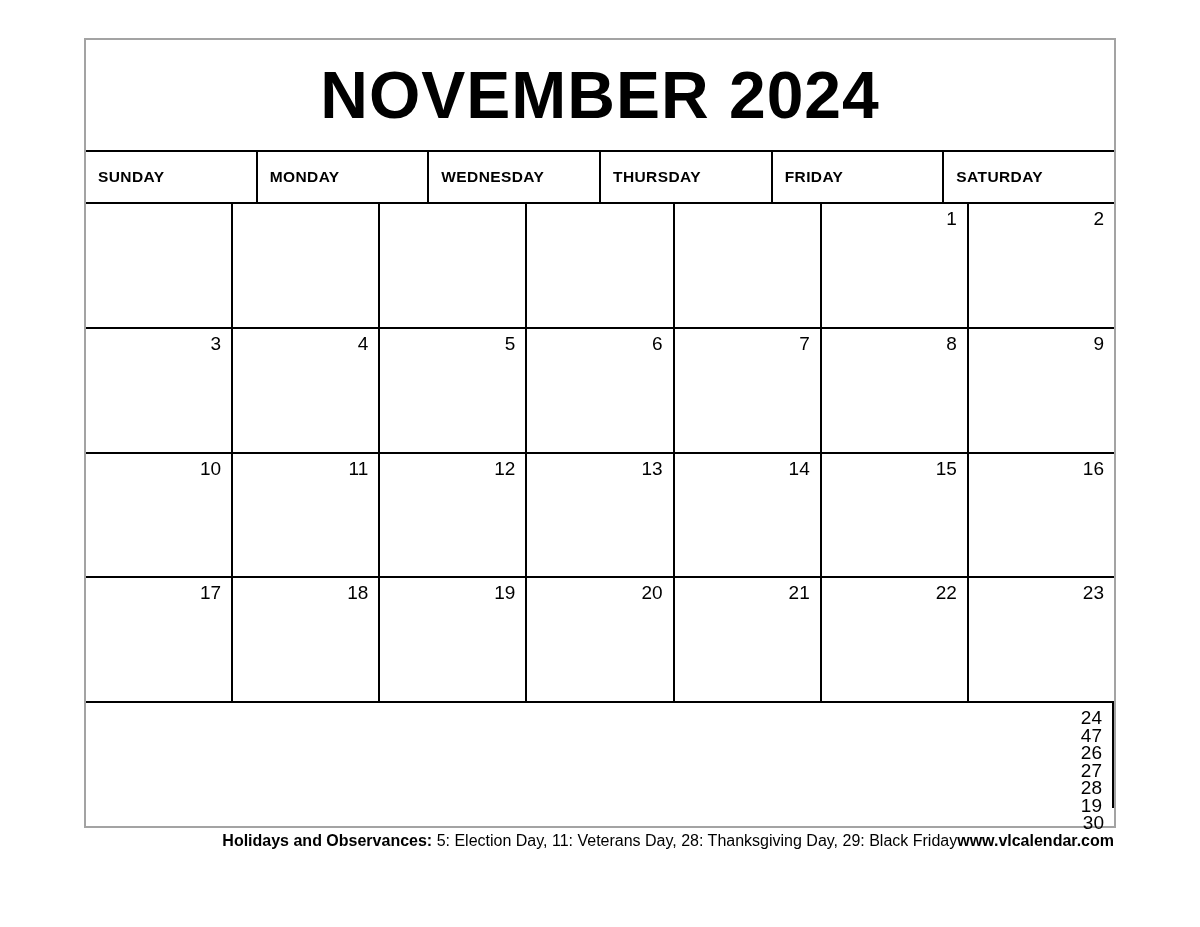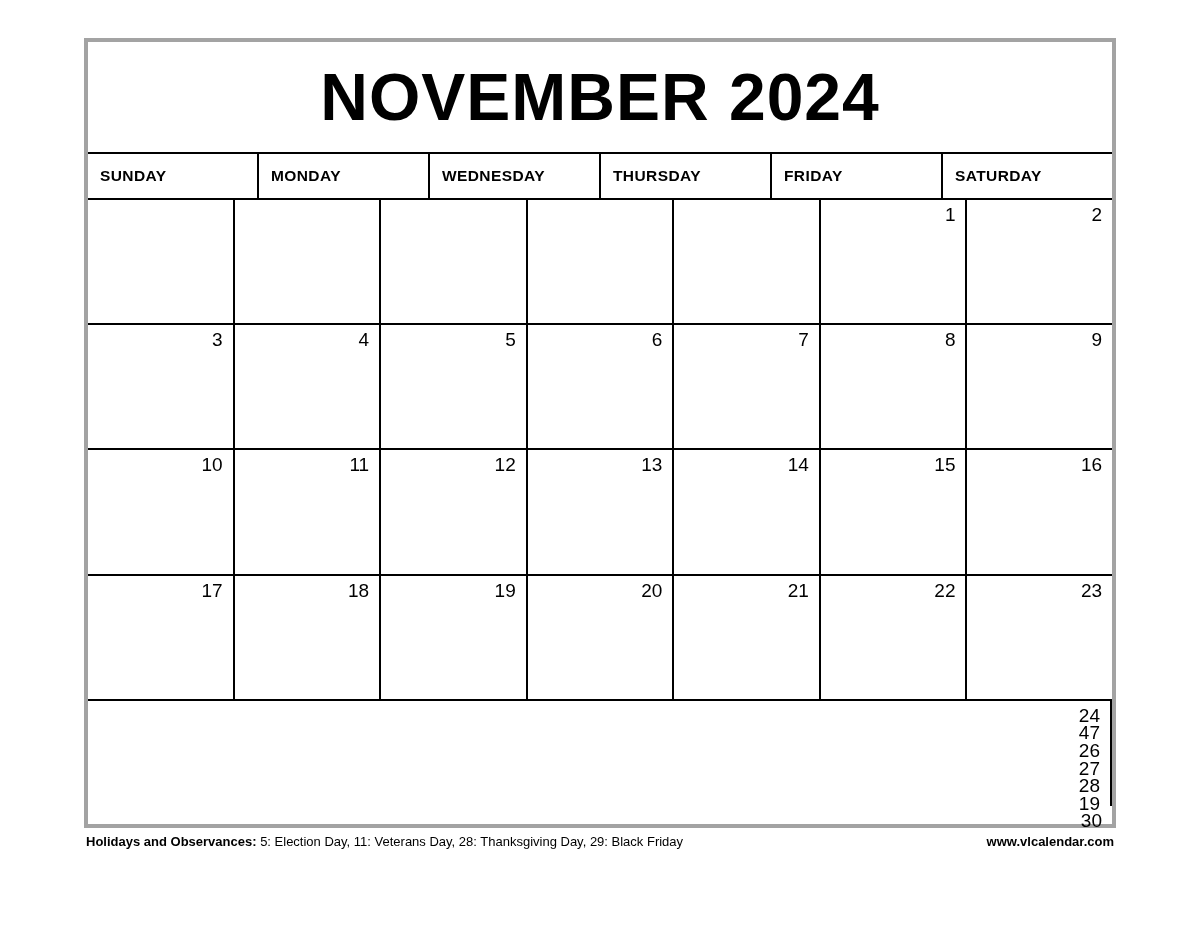--- a/index.html
+++ b/index.html
@@ -19,41 +19,41 @@
     width: 1200px;
     height: 927px;
     box-sizing: border-box;
   }
   .calendar-frame {
     position: absolute;
     left: 84px;
     top: 38px;
     width: 1032px;
     height: 790px;
-    border: 4px solid #a3a3a3;
+    border: 2px solid #a3a3a3;
     box-sizing: border-box;
     display: flex;
     flex-direction: column;
   }
   .cal-title {
     height: 112px;
     border-bottom: 2px solid #000000;
     box-sizing: border-box;
     display: flex;
     align-items: center;
     justify-content: center;
     font-size: 66px;
     font-weight: bold;
     letter-spacing: 1px;
     line-height: 1;
     white-space: nowrap;
   }
   .weekday-row {
     display: flex;
-    height: 46px;
+    height: 52px;
     border-bottom: 2px solid #000000;
     box-sizing: border-box;
   }
   .weekday-cell {
     flex: 1 1 0;
     box-sizing: border-box;
     border-right: 2px solid #000000;
     display: flex;
     align-items: center;
     padding-left: 12px;
@@ -97,22 +97,22 @@
     font-weight: normal;
   }
   .footer {
     position: absolute;
     left: 86px;
     top: 830px;
     width: 1028px;
     height: 22px;
     display: flex;
     align-items: center;
-    justify-content: space-between;
-    font-size: 13px;
+    justify-content: flex-end;
+    font-size: 16px;
   }
   .footer-left {
     white-space: nowrap;
   }
   .footer-left .label {
     font-weight: bold;
   }
   .footer-right {
     font-weight: bold;
     white-space: nowrap;

